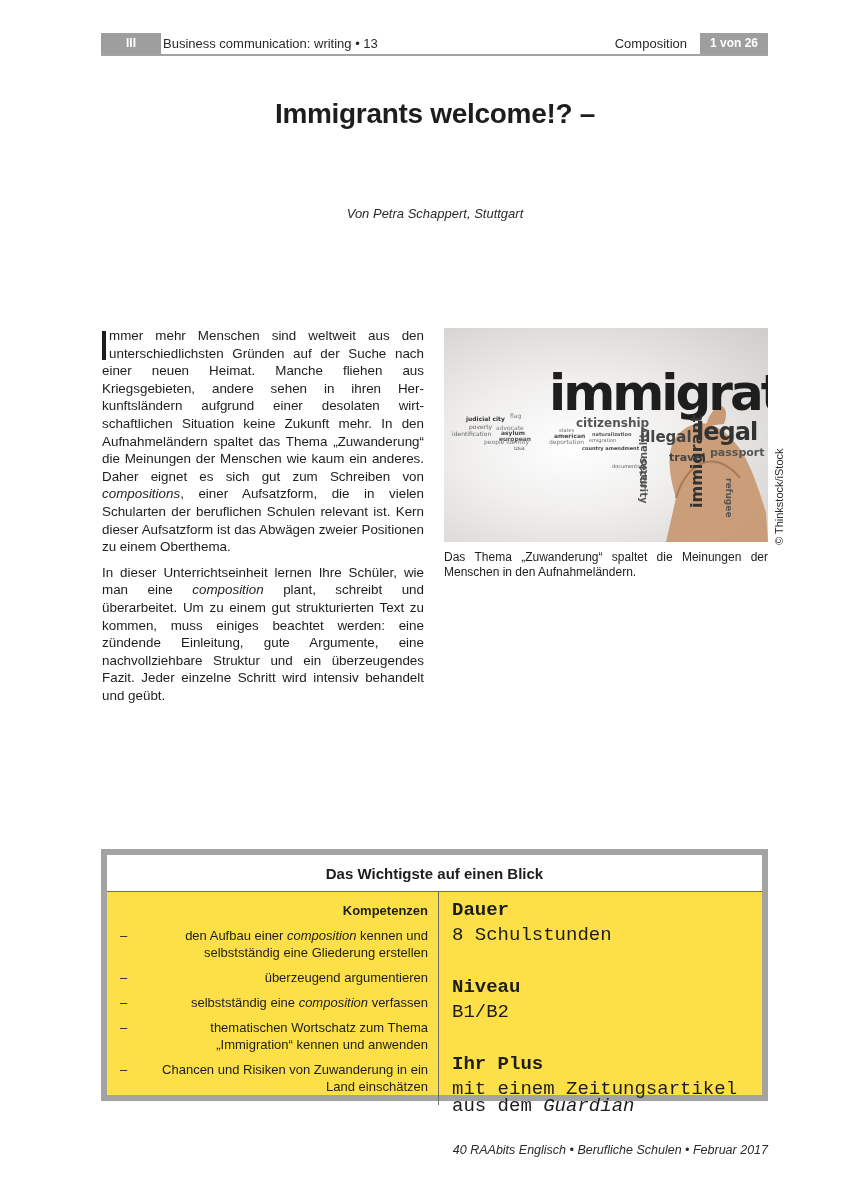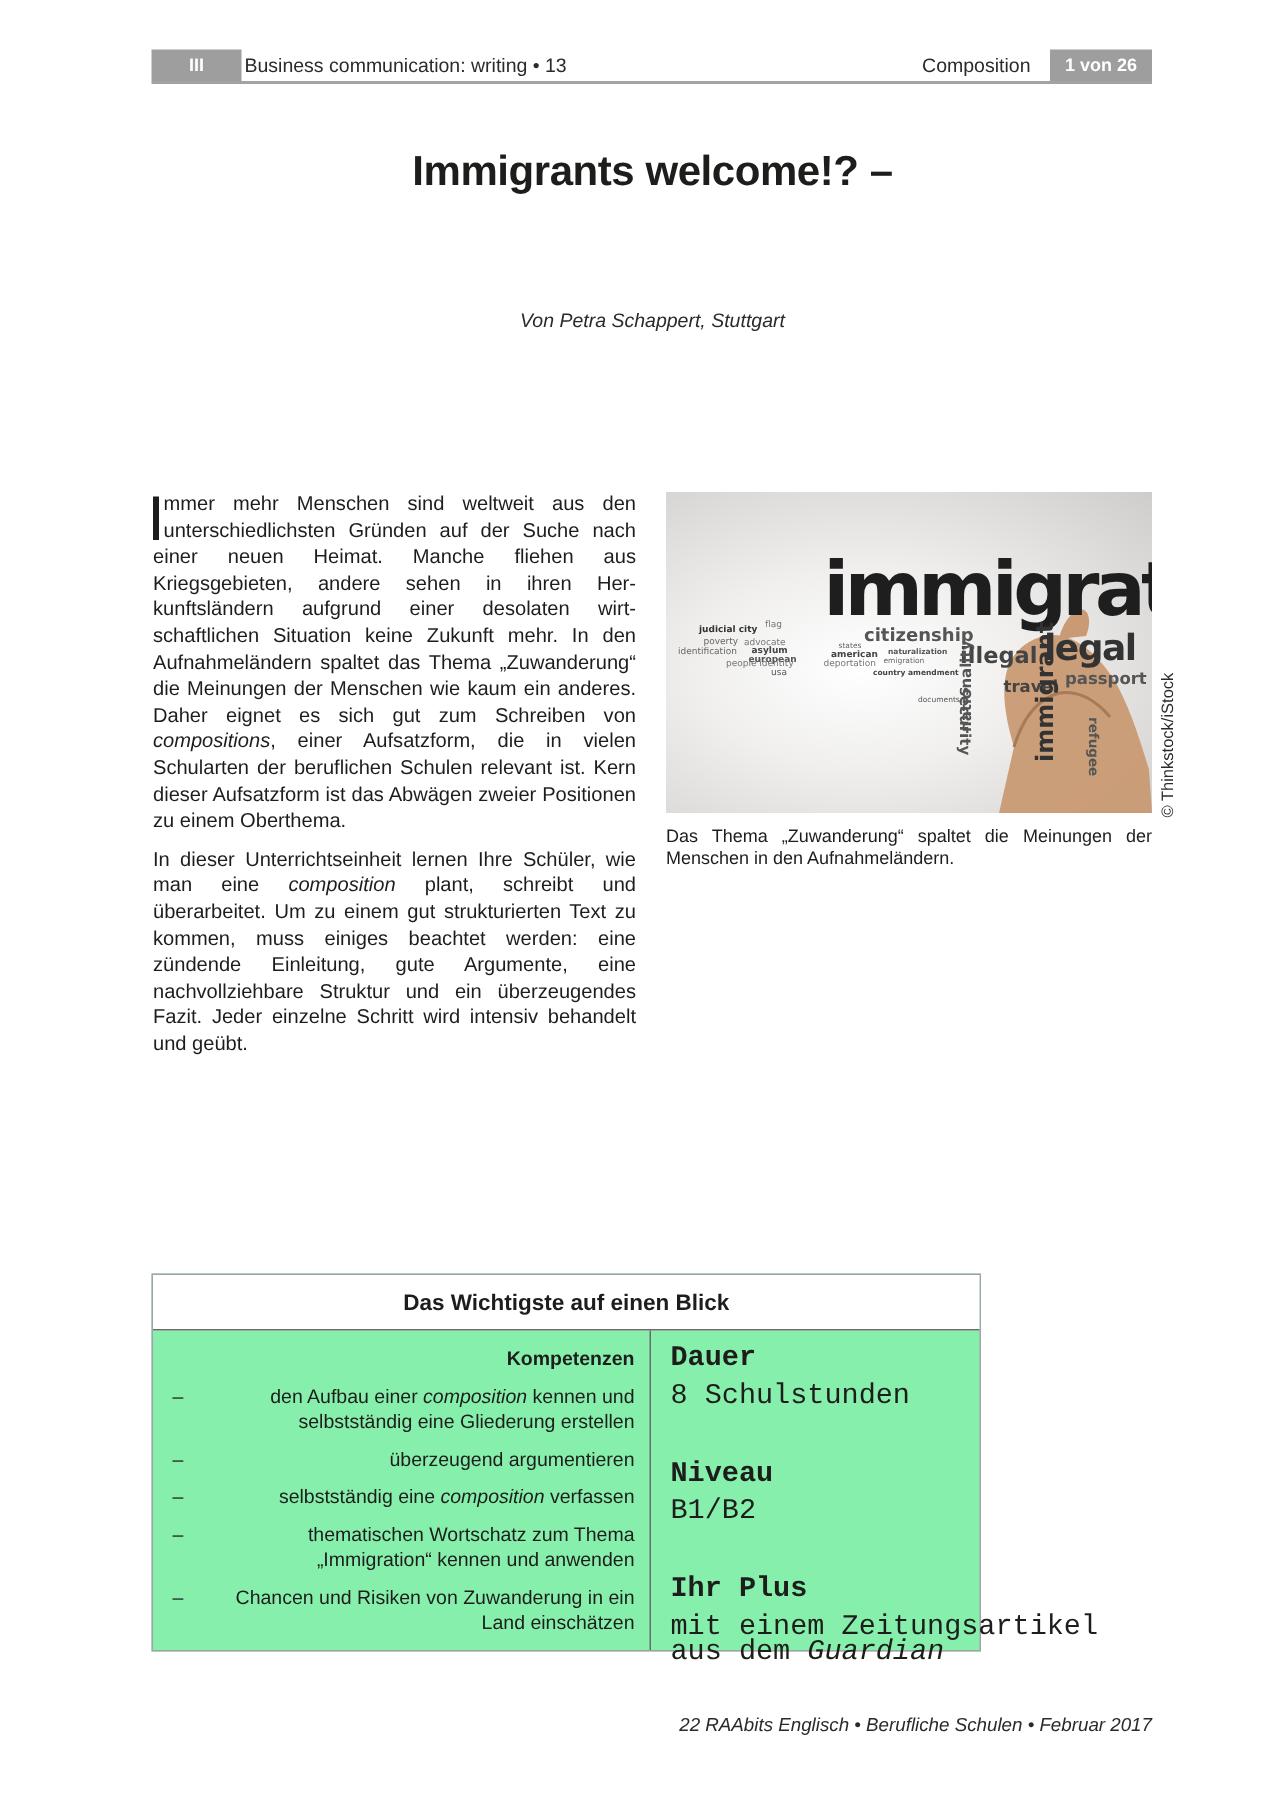--- a/index.html
+++ b/index.html
@@ -17,21 +17,21 @@
 
   .body-col { position: absolute; left: 102px; top: 327px; width: 322px; font-size: 13.4px; line-height: 17.6px; color: #1d1d1b; text-align: justify; hyphens: manual; }
   .body-col p { margin-bottom: 8px; }
   .dropcap { float: left; width: 4px; height: 29px; background: #1d1d1b; margin: 4px 3px 0 0; }
   .para1 { text-indent: 0; }
 
   .figure { position: absolute; left: 444px; top: 328px; width: 324px; height: 214px; overflow: hidden; background: radial-gradient(ellipse at 40% 55%, #ffffff 0%, #f0efee 40%, #cfcdcc 100%); }
   .fig-credit { position: absolute; left: 773px; top: 545px; transform-origin: left top; transform: rotate(-90deg); font-size: 11px; color: #2a2a2a; white-space: nowrap; }
   .caption { position: absolute; left: 444px; top: 550px; width: 324px; font-size: 12px; line-height: 15px; color: #1d1d1b; text-align: justify; }
 
-  .box { position: absolute; left: 101px; top: 849px; width: 553px; height: 252px; border: 1px solid #a3a3a3; background: #86efac; }
+  .box { position: absolute; left: 101px; top: 849px; width: 667px; height: 252px; border: 6px solid #a3a3a3; background: #fde047; }
   .box-head { height: 37px; background: #ffffff; border-bottom: 1px solid #6b6b6b; text-align: center; font-weight: bold; font-size: 15px; line-height: 37px; color: #1d1d1b; }
   .box-left { position: absolute; left: 0; top: 37px; width: 332px; height: 213px; border-right: 1px solid #6b6b6b; padding: 10px 10px 0 11px; font-size: 13px; line-height: 17px; text-align: right; }
   .box-right { position: absolute; left: 333px; top: 37px; width: 332px; height: 213px; padding: 10px 12px 0 12px; font-size: 19px; line-height: 17px; font-family: Liberation Mono, monospace; }
   .box-label { font-weight: bold; margin-bottom: 8px; }
   .box-list { list-style: none; }
   .box-list li { position: relative; padding-left: 19px; margin-bottom: 8px; }
   .box-list li .dash { position: absolute; left: 2px; top: 0; }
   .r-value { margin-bottom: 0; }
   .r-niveau { margin-top: 35px; }
   .r-plus { margin-top: 35px; }
@@ -116,13 +116,13 @@
   <div class="box-right">
     <div class="box-label">Dauer</div>
     <div class="r-value">8 Schulstunden</div>
     <div class="box-label r-niveau">Niveau</div>
     <div class="r-value">B1/B2</div>
     <div class="box-label r-plus">Ihr Plus</div>
     <div class="r-value"><span>mit einem Zeitungsartikel aus dem </span><em>Guardian</em></div>
   </div>
 </div>
 
-<div class="footer">22  RAAbits Englisch • Berufliche Schulen • Februar 2017</div>
+<div class="footer">40  RAAbits Englisch • Berufliche Schulen • Februar 2017</div>
 
 </body></html>

